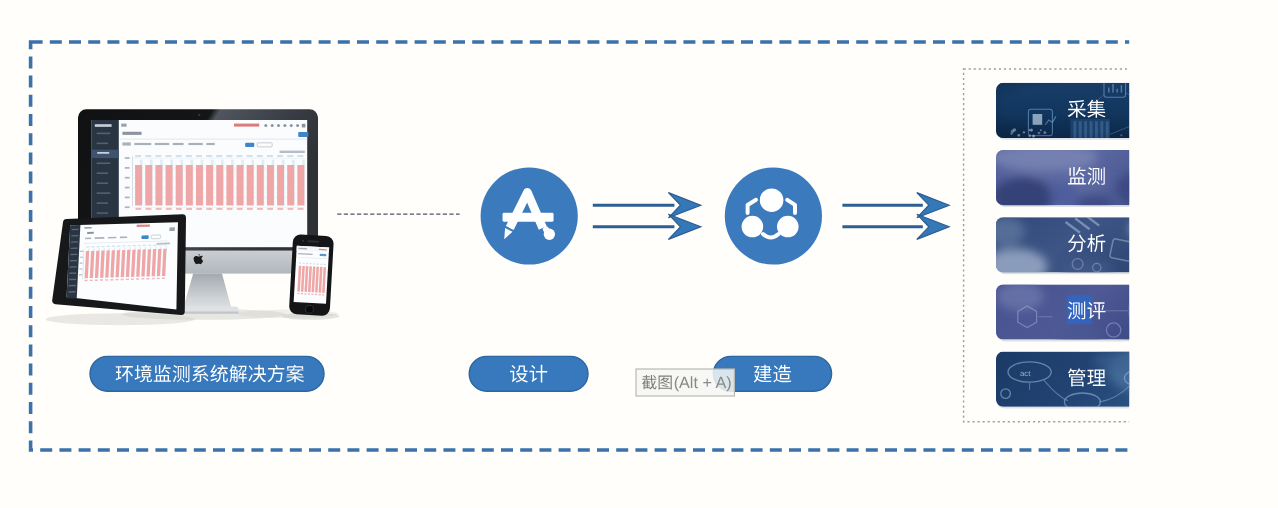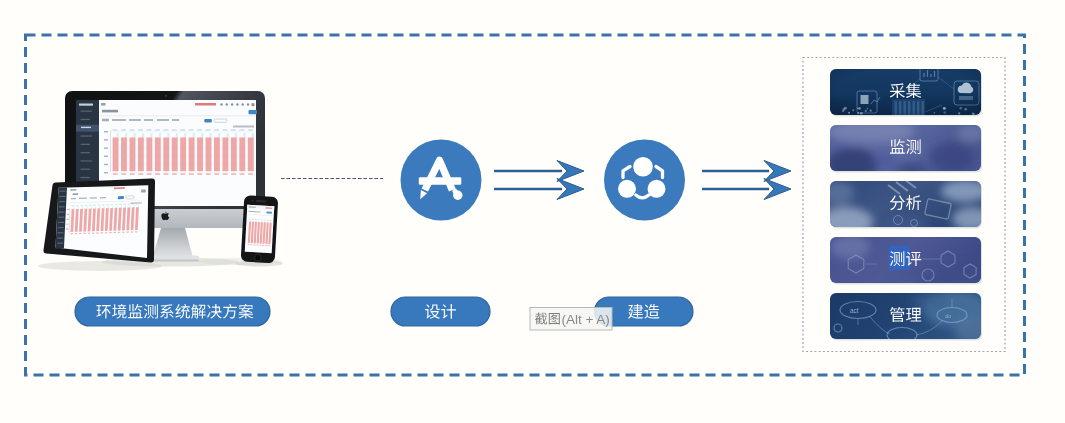--- a/index.html
+++ b/index.html
@@ -1,15 +1,15 @@
 <!DOCTYPE html>
 <html><head><meta charset="utf-8">
 <style>
 html,body{margin:0;padding:0;background:#fffefa;font-family:"Liberation Sans",sans-serif;}
-#stage{position:relative;width:1065px;height:423px;overflow:hidden;}
+#stage{position:relative;width:941px;height:423px;overflow:hidden;}
 </style></head>
 <body>
 <div id="stage"><svg width="1065" height="423" viewBox="0 0 1065 423" xmlns="http://www.w3.org/2000/svg">
 <defs>
         <clipPath id="bc1">
           <rect x="830" y="69" width="151" height="46" rx="6"></rect>
         </clipPath>
         <clipPath id="bc2">
           <rect x="830" y="125" width="151" height="46" rx="6"></rect>
         </clipPath>

